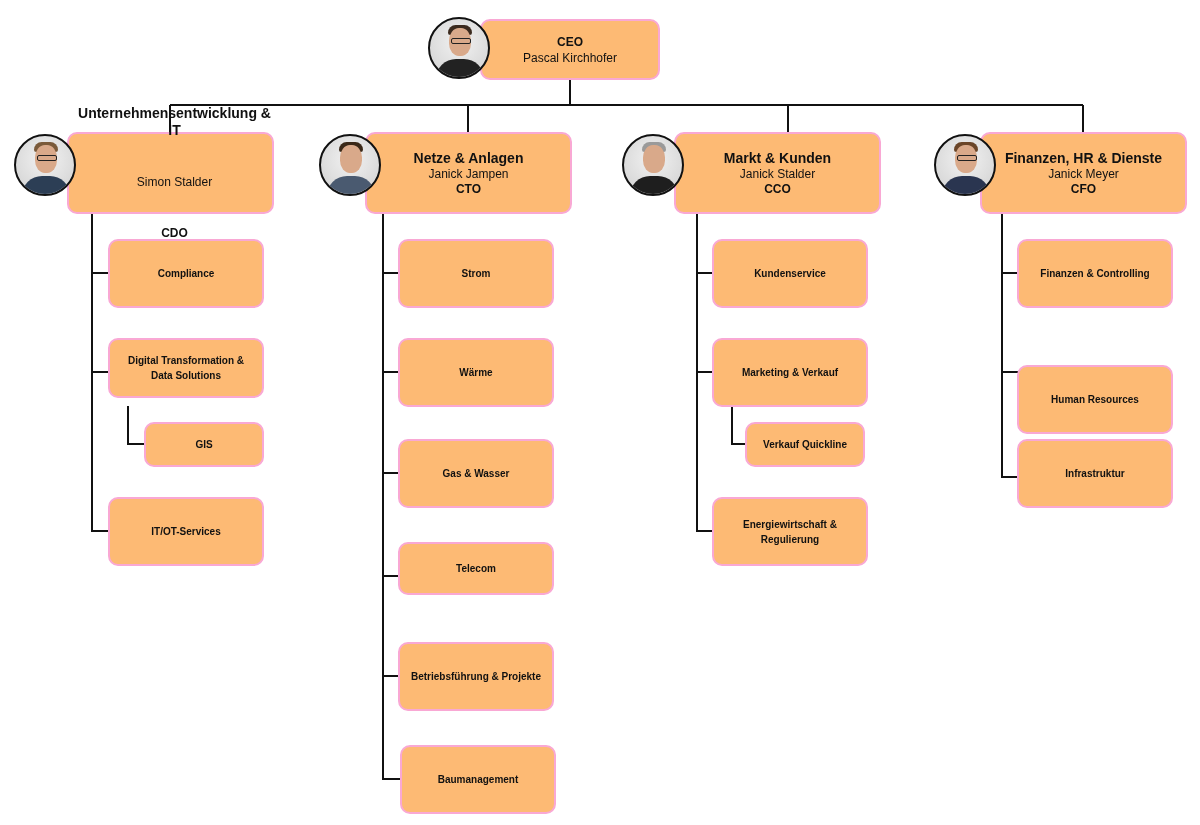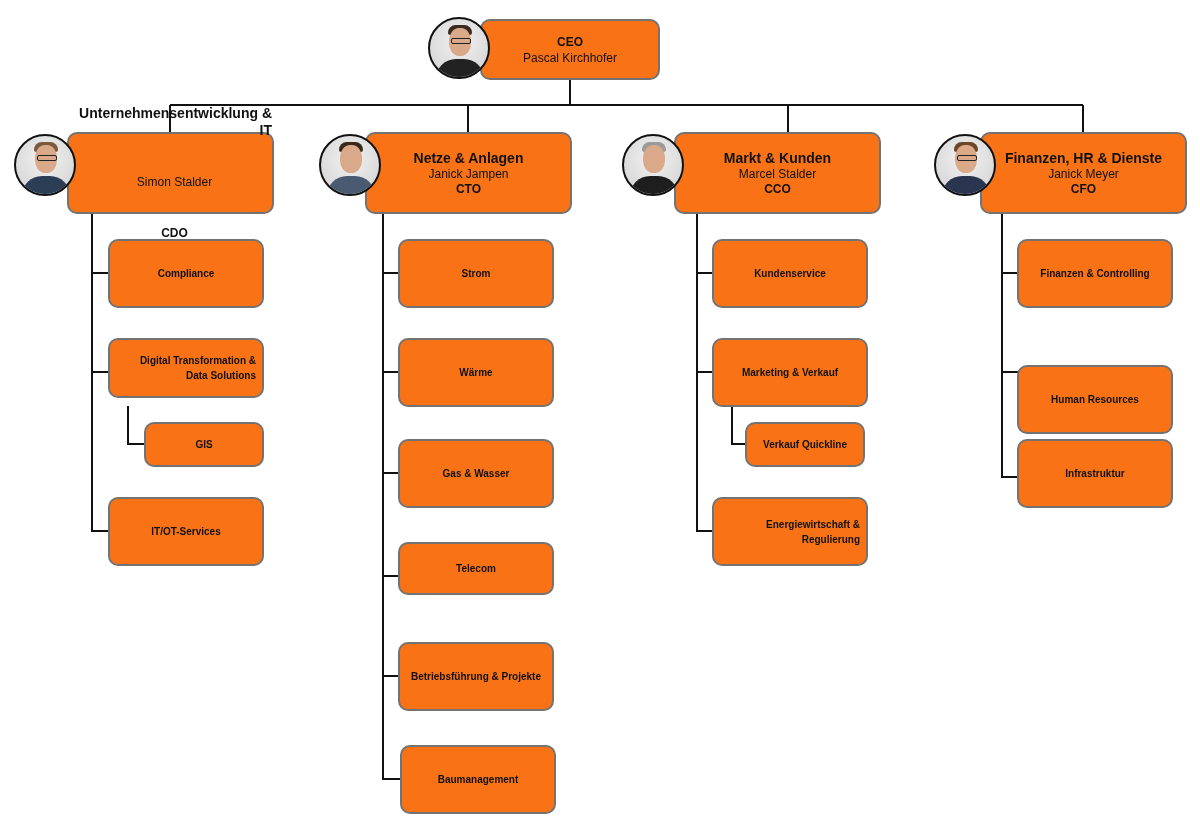--- a/index.html
+++ b/index.html
@@ -1,21 +1,21 @@
 <!DOCTYPE html>
 <html><head>
 <meta charset="utf-8">
 <style>
   html, body { margin:0; padding:0; background:#ffffff; }
   body { width:1200px; height:825px; position:relative; overflow:hidden;
          font-family:"Liberation Sans", sans-serif; color:#111; }
   svg.lines { position:absolute; left:0; top:0; width:1200px; height:825px; }
-  .box { position:absolute; background:#f97316; border:2px solid #737373; border-radius:10px;
+  .box { position:absolute; background:#fdba74; border:2px solid #f9a8d4; border-radius:10px;
          box-sizing:border-box; display:flex; flex-direction:column; align-items:center;
-         justify-content:center; text-align:right; }
+         justify-content:center; text-align:center; }
   .head .title { font-weight:bold; font-size:14px; line-height:17px; }
   .head .name { font-size:12px; line-height:15px; }
   .head .role { font-weight:bold; font-size:12px; line-height:15px; }
   .dept { font-weight:bold; font-size:10px; line-height:15px; padding:0 6px; }
   .avatar { position:absolute; width:62px; height:62px; border-radius:50%; border:2px solid #111;
             box-sizing:border-box; overflow:hidden; background:radial-gradient(circle at 50% 40%, #f2f2f2, #cfcfcf); z-index:2; }
   .avatar .face { position:absolute; left:19px; top:9px; width:22px; height:28px; border-radius:45%;
                   background:#d9a98a; }
   .avatar .hair { position:absolute; left:18px; top:6px; width:24px; height:10px; border-radius:10px 10px 3px 3px; background:#4a3525; }
   .avatar .body { position:absolute; left:6px; top:40px; width:48px; height:30px; border-radius:20px 20px 0 0; }
@@ -91,21 +91,21 @@
   <div class="role">CTO</div>
 </div>
 
 <div class="avatar" style="left:622px;top:134px;">
   <div class="hair" style="background:#9a9a9a"></div>
   <div class="face"></div>
   <div class="body" style="background:#1e1e1e"></div>
 </div>
 <div class="box head" style="left:674px;top:132px;width:207px;height:82px;">
   <div class="title">Markt &amp; Kunden</div>
-  <div class="name">Marcel Stalder</div>
+  <div class="name">Janick Stalder</div>
   <div class="role">CCO</div>
 </div>
 
 <div class="avatar" style="left:934px;top:134px;">
   <div class="hair" style="background:#6a4528"></div>
   <div class="face"></div>
   <div class="glasses"></div>
   <div class="body" style="background:#2a3550"></div>
 </div>
 <div class="box head" style="left:980px;top:132px;width:207px;height:82px;">

